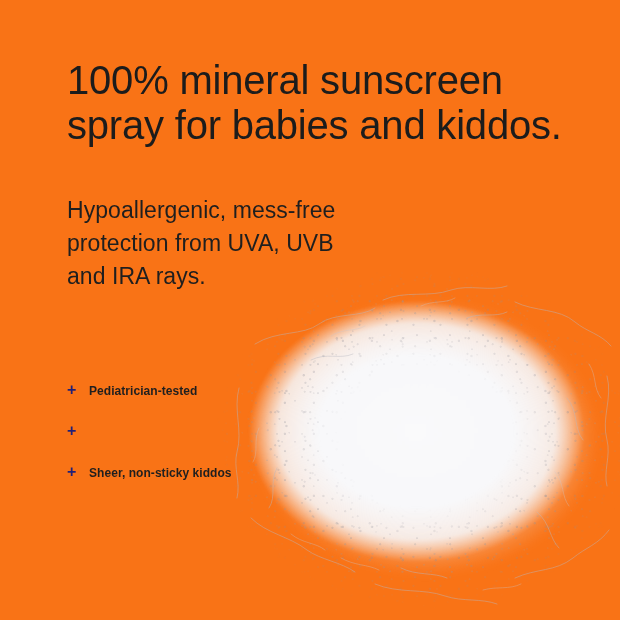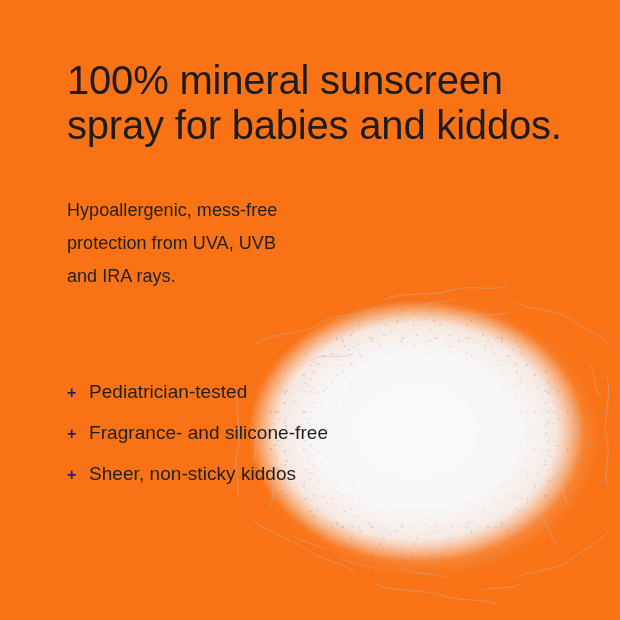--- a/index.html
+++ b/index.html
@@ -137,21 +137,21 @@
     color: #1c1c1c;
     white-space: pre-line;
   }
 
   .body-copy {
     position: absolute;
     left: 47px;
     top: 194px;
     width: 330px;
     margin: 0;
-    font-size: 18px;
+    font-size: 23px;
     line-height: 33px;
     font-weight: 400;
     letter-spacing: 0.05px;
     color: #1f1f1f;
     white-space: pre-line;
   }
 
   .feature-list {
     position: absolute;
     left: 47px;
@@ -171,23 +171,23 @@
     display: inline-block;
     width: 22px;
     flex: 0 0 22px;
     font-size: 16px;
     font-weight: 700;
     line-height: 1;
     color: #1f1f7a;
   }
 
   .feature-label {
-    font-size: 19px;
+    font-size: 12px;
     line-height: 1;
-    font-weight: 400;
+    font-weight: 700;
     letter-spacing: 0.05px;
     color: #1f1f1f;
   }
 </style>
 </head>
 <body>
 
 <div id="page">
 
   <div class="texture-layer">
@@ -235,21 +235,20 @@
 protection from UVA, UVB
 and IRA rays.</p>
 
     <ul class="feature-list">
       <li class="feature-item">
         <span class="plus-icon">+</span>
         <span class="feature-label">Pediatrician-tested</span>
       </li>
       <li class="feature-item">
         <span class="plus-icon">+</span>
-        <span class="feature-label">Fragrance- and silicone-free</span>
       </li>
       <li class="feature-item">
         <span class="plus-icon">+</span>
         <span class="feature-label">Sheer, non-sticky kiddos</span>
       </li>
     </ul>
 
   </div>
 </div>
 

